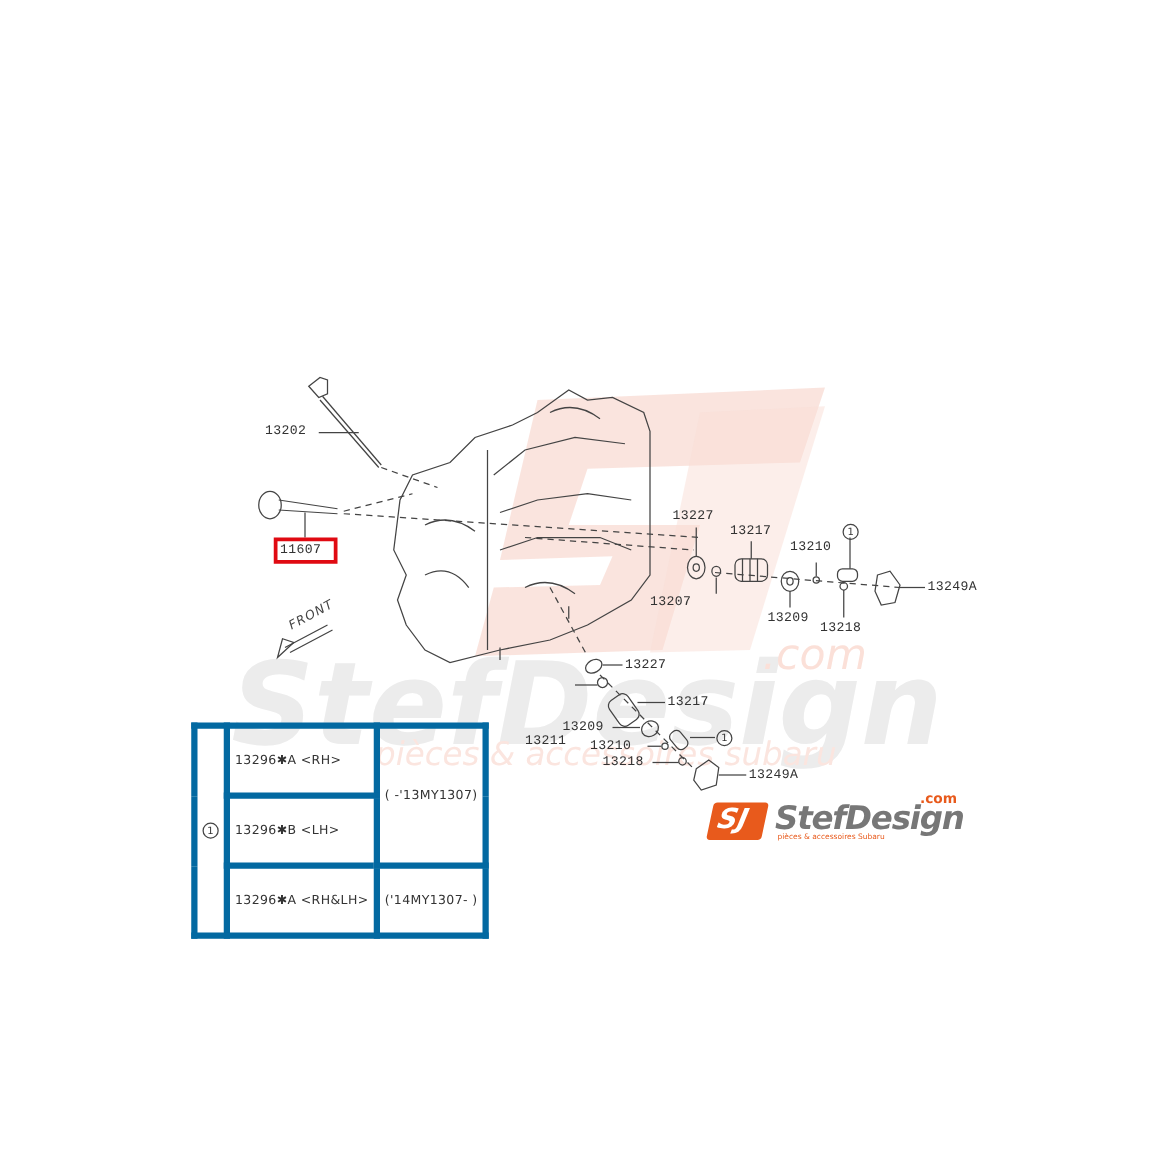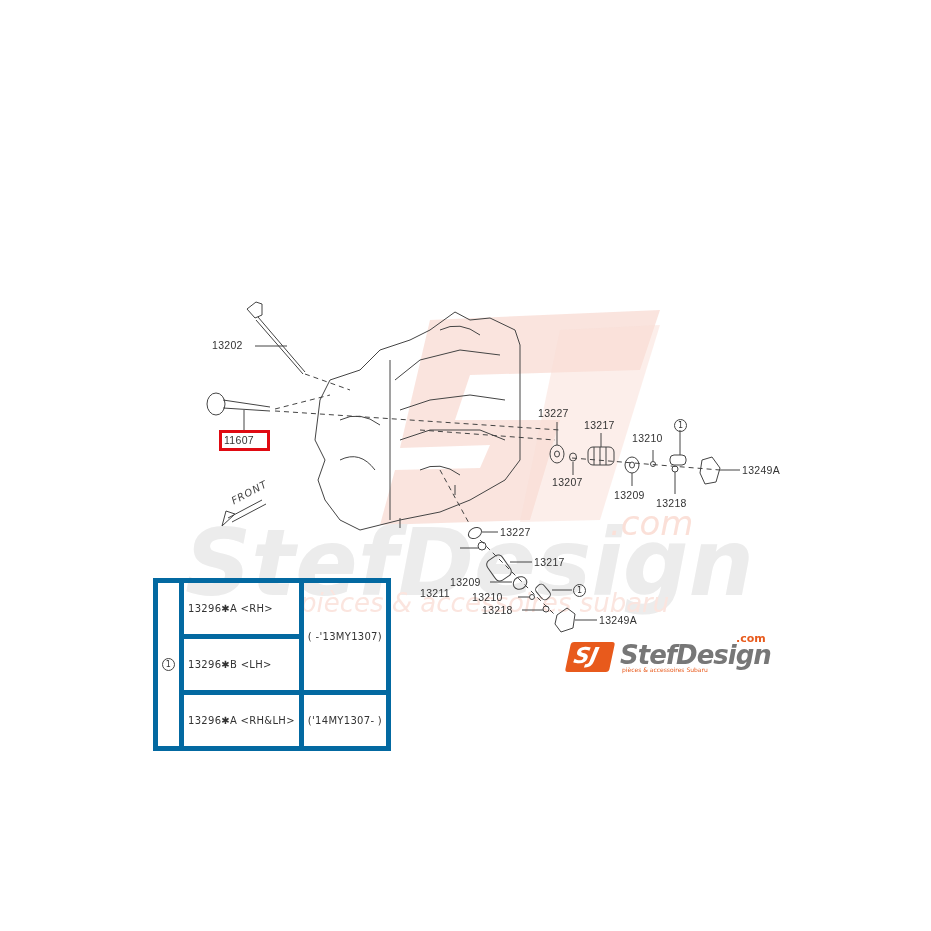--- a/index.html
+++ b/index.html
@@ -1,19 +1,19 @@
 <!DOCTYPE html>
 <html><head>
 <meta charset="utf-8">
 <style>
   html,body{margin:0;padding:0;background:#ffffff;}
   body{width:931px;height:931px;position:relative;overflow:hidden;font-family:"DejaVu Sans",sans-serif;}
   .canvas{position:absolute;left:0;top:0;width:931px;height:931px;}
   svg.art{position:absolute;left:0;top:0;}
-  .lbl{position:absolute;font-family:Liberation Sans, sans-serif;font-size:10.5px;color:#333;letter-spacing:0.3px;white-space:nowrap;line-height:1;text-align:center;}
+  .lbl{position:absolute;font-family:Liberation Mono, monospace;font-size:10.5px;color:#333;letter-spacing:0.3px;white-space:nowrap;line-height:1;text-align:center;}
   .circ{position:absolute;width:11px;height:11px;border:1px solid #444;border-radius:50%;font-size:8px;line-height:11px;text-align:center;color:#333;}
   .highlight{position:absolute;left:219px;top:430px;width:51px;height:21px;border:3px solid #e00a12;box-sizing:border-box;}
   .front{position:absolute;left:232px;top:496px;font-size:10px;color:#444;font-style:italic;transform:rotate(-28deg);transform-origin:left center;letter-spacing:1px;}
   table.legend{position:absolute;left:153px;top:578px;border-collapse:collapse;font-size:10px;color:#333;}
   table.legend td{border:5px solid #0369a1;padding:18px 4px;height:15px;white-space:nowrap;letter-spacing:0.3px;margin-top:36px;}
   .logo{position:absolute;left:568px;top:636px;width:220px;height:38px;}
   .logo-box{position:absolute;left:0;top:6px;width:44px;height:30px;background:#e85a1c;transform:skewX(-12deg);border-radius:3px;}
   .logo-box span{position:absolute;left:6px;top:1px;font-size:22px;font-weight:bold;color:#fff;font-style:italic;font-family:"DejaVu Sans",sans-serif;}
   .logo-name{position:absolute;left:52px;top:4px;font-size:26px;font-weight:bold;font-style:italic;color:#777;letter-spacing:-1px;font-family:"DejaVu Sans",sans-serif;}
   .logo-com{position:absolute;left:168px;top:-4px;font-size:11px;font-weight:bold;color:#e85a1c;font-family:"DejaVu Sans",sans-serif;}
@@ -111,21 +111,21 @@
   </svg>
 
   <span class="lbl" style="left:212px;top:340px;">13202</span>
   <span class="lbl" style="left:224px;top:435px;">11607</span>
   <div class="highlight"></div>
 
   <span class="lbl" style="left:538px;top:408px;">13227</span>
   <span class="lbl" style="left:584px;top:420px;">13217</span>
   <span class="lbl" style="left:632px;top:433px;">13210</span>
   <span class="circ" style="left:674px;top:419px;">1</span>
-  <span class="lbl" style="left:552px;top:477px;">13207</span>
+  <span class="lbl" style="left:520px;top:477px;">13207</span>
   <span class="lbl" style="left:614px;top:490px;">13209</span>
   <span class="lbl" style="left:656px;top:498px;">13218</span>
   <span class="lbl" style="left:742px;top:465px;">13249A</span>
 
   <span class="lbl" style="left:500px;top:527px;">13227</span>
   <span class="lbl" style="left:420px;top:543px;margin-top:45px;">13211</span>
   <span class="lbl" style="left:534px;top:557px;">13217</span>
   <span class="lbl" style="left:450px;top:577px;">13209</span>
   <span class="circ" style="left:573px;top:584px;">1</span>
   <span class="lbl" style="left:472px;top:592px;">13210</span>

